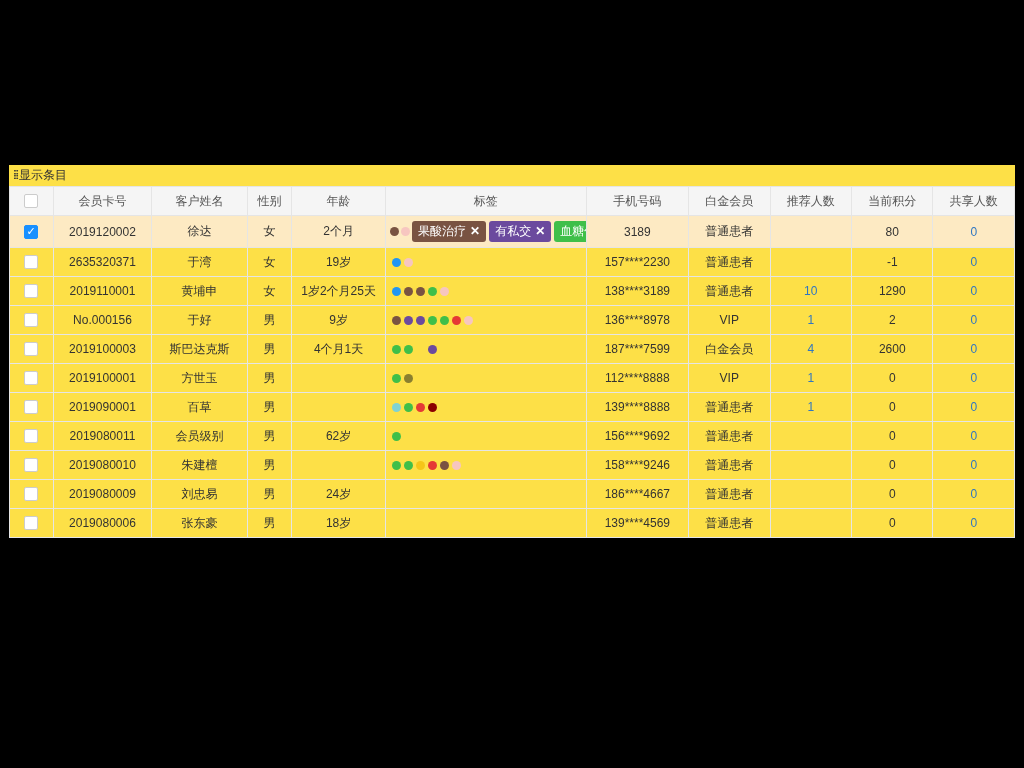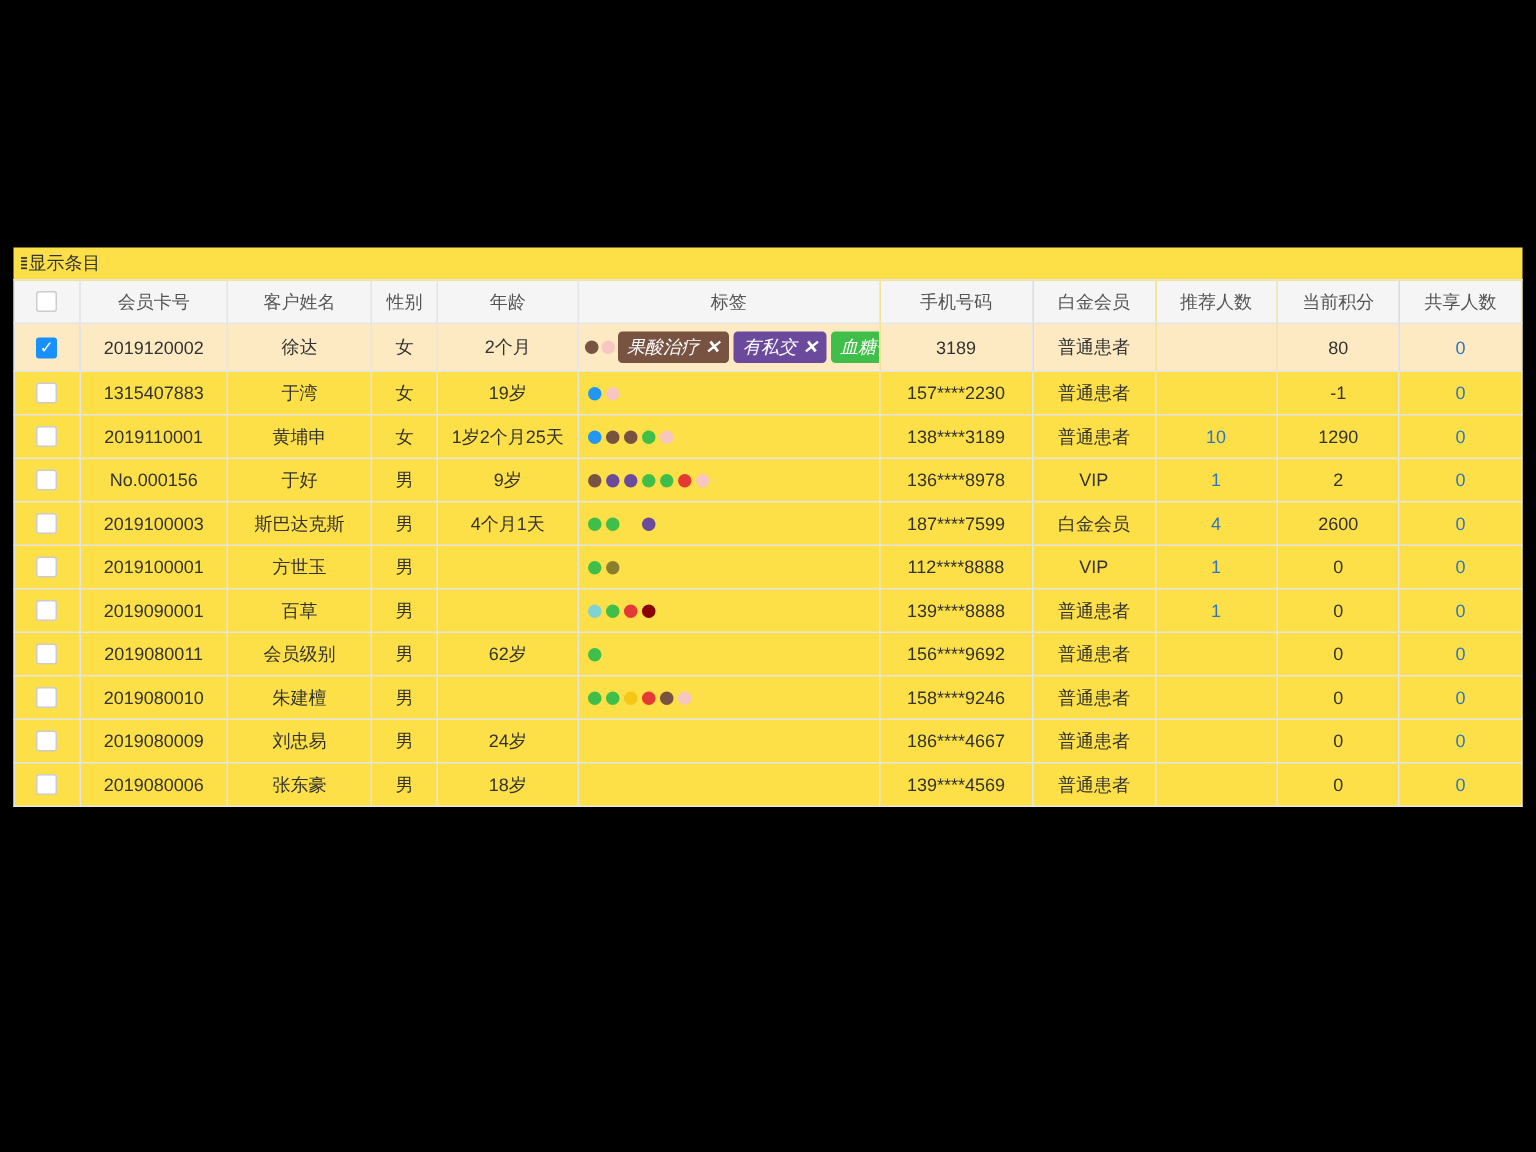--- a/index.html
+++ b/index.html
@@ -94,21 +94,20 @@
   .pretags .dot { margin-right: 2px; }
   .tagchip {
     display: inline-block;
     color: #fff;
     border-radius: 3px;
     padding: 2px 6px;
     font-size: 12px;
     margin-right: 3px;
     vertical-align: middle;
     white-space: nowrap;
-    font-style: italic;
   }
   .tagchip .x { font-weight: bold; margin-left: 4px; }
 </style>
 </head>
 <body>
 
 <div class="app-window">
 
   <div class="toolbar">
     <span class="icon">⁞⁞⁞</span><span>显示条目</span>
@@ -152,21 +151,21 @@
           <td>2个月</td>
           <td class="tags-cell"><span class="pretags"><span class="dot" style="background: rgb(121, 83, 66);"></span><span class="dot" style="background: rgb(247, 198, 192);"></span></span><span class="tagchip" style="background: rgb(121, 83, 66);"><span>果酸治疗</span><span class="x">✕</span></span><span class="tagchip" style="background: rgb(107, 74, 158);"><span>有私交</span><span class="x">✕</span></span><span class="tagchip" style="background: rgb(63, 191, 73);"><span>血糖偏高</span></span></td>
           <td>3189</td>
           <td>普通患者</td>
           <td></td>
           <td>80</td>
           <td class="linknum">0</td>
         </tr>
         <tr>
           <td><span class="chkbox"></span></td>
-          <td>1315407883</td>
+          <td>2635320371</td>
           <td>于湾</td>
           <td>女</td>
           <td>19岁</td>
           <td class="dots"><span class="dot" style="background: rgb(33, 150, 243);"></span><span class="dot" style="background: rgb(247, 198, 192);"></span></td>
           <td>157****2230</td>
           <td>普通患者</td>
           <td></td>
           <td>-1</td>
           <td class="linknum">0</td>
         </tr>

